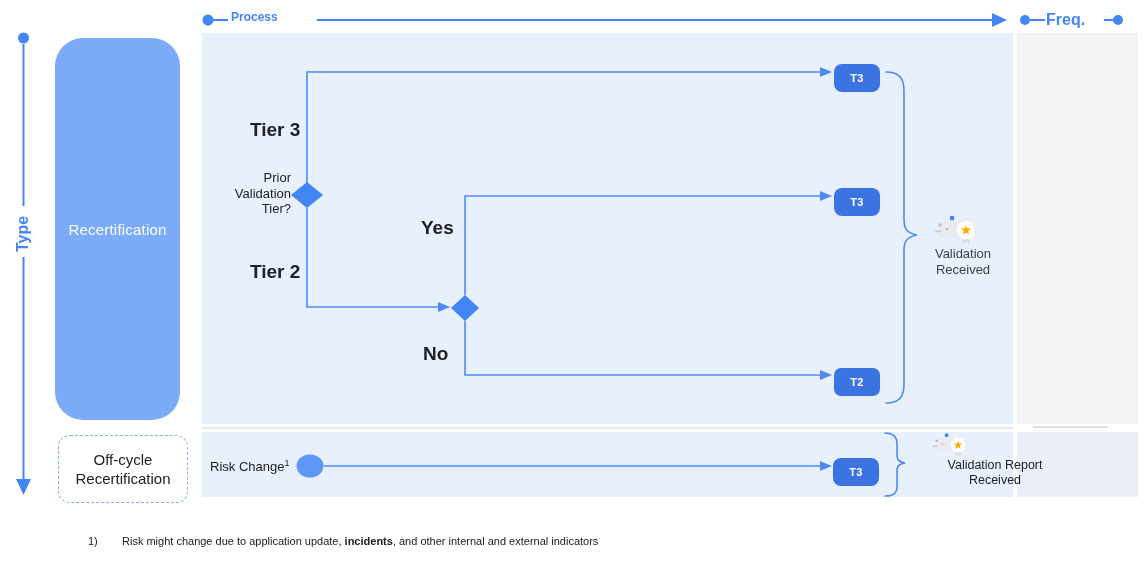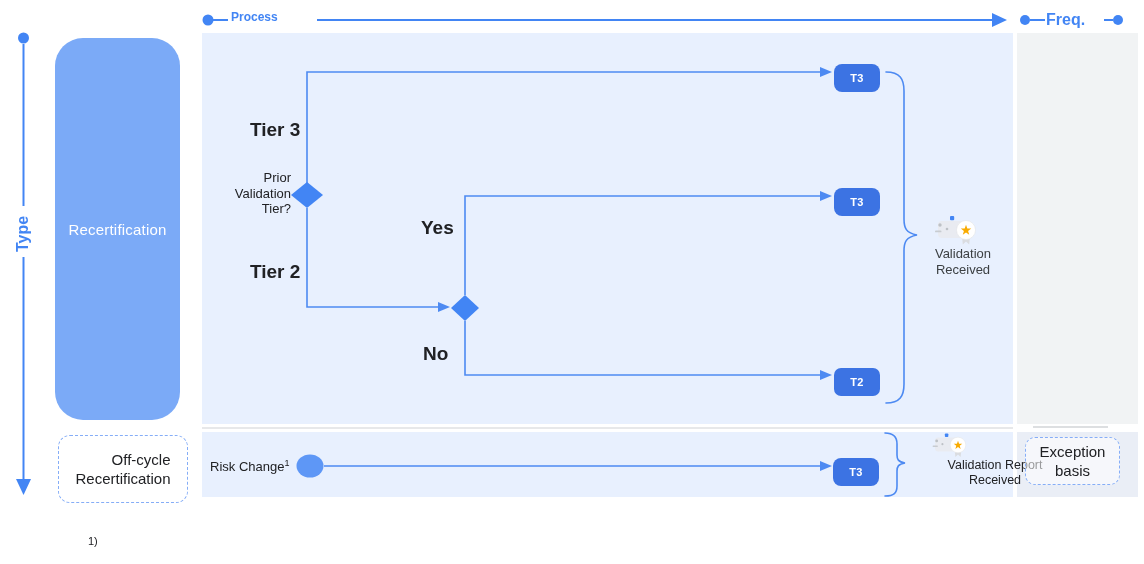--- a/index.html
+++ b/index.html
@@ -13,21 +13,21 @@
   .panel-freq-top{left:1017px;top:33px;width:121px;height:391px;background:#F1F3F4;}
   .panel-bottom{left:202px;top:432px;width:811px;height:65px;background:#E8F0FE;}
   .panel-freq-bottom{left:1017px;top:432px;width:121px;height:65px;background:#EAEEF6;}
   .divider-main{left:202px;top:427px;width:811px;height:2px;background:#E7E8EA;}
   .divider-freq{left:1033px;top:426px;width:75px;height:2px;background:#DDDFE1;}
   
   .recert-box{left:55px;top:38px;width:125px;height:382px;background:#7BAAF7;border-radius:28px;
     display:flex;align-items:center;justify-content:center;}
   .recert-box .lbl{color:#fff;font-size:15px;font-weight:500;letter-spacing:.2px;}
   .offcycle-box{left:58px;top:435px;width:128px;height:66px;background:#fff;border:1.5px dashed #85ADF7;
-    border-radius:12px;display:flex;align-items:center;justify-content:center;text-align:right;}
+    border-radius:12px;display:flex;align-items:center;justify-content:center;text-align:center;}
   .offcycle-box .lbl{font-size:15px;font-weight:500;line-height:19px;white-space:pre-line;}
   
   .axis-label{color:#4285F4;font-weight:bold;}
   .process-label{left:231px;top:10px;font-size:12px;}
   .freq-label{left:1046px;top:11px;font-size:16px;}
   .type-label{left:2px;top:224px;width:44px;height:20px;font-size:16px;text-align:center;
     transform:rotate(-90deg);transform-origin:center center;}
   
   .t-bold{font-size:19px;font-weight:bold;text-align:center;}
   .tier3{left:250px;top:119px;}
@@ -153,24 +153,23 @@
 
   <div class="abs pill pill-1">T3</div>
   <div class="abs pill pill-2">T3</div>
   <div class="abs pill pill-3">T2</div>
   <div class="abs pill pill-4">T3</div>
 
   <div class="abs val-received">Validation
 Received</div>
   <div class="abs val-report">Validation Report
 Received</div>
-  <div class="abs exception-box">
-    <span class="lbl">Exception
-basis</span>
-  </div>
 
   <div class="abs risk-change">
     <span>Risk Change</span><sup>1</sup>
   </div>
 
   <div class="abs fn-marker">1)</div>
+  <div class="abs fn-text">
+    <span>Risk might change due to application update, </span><b>incidents</b><span>, and other internal and external indicators</span>
+  </div>
 
 </div>
 
 </body></html>

